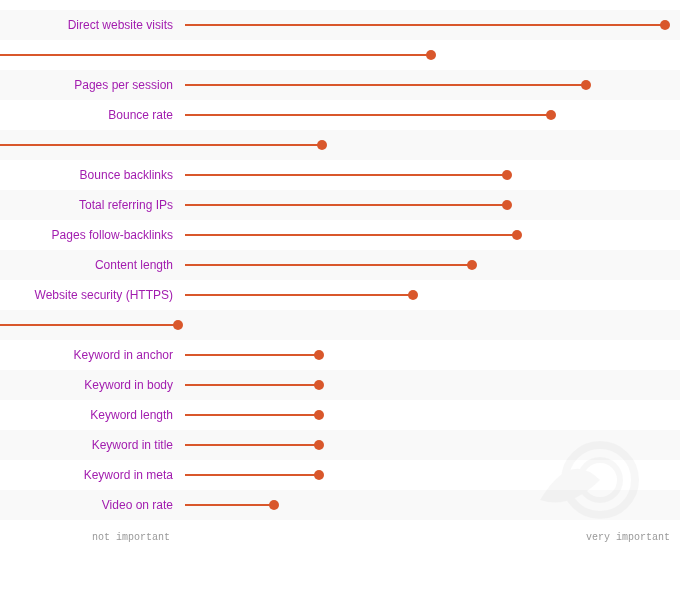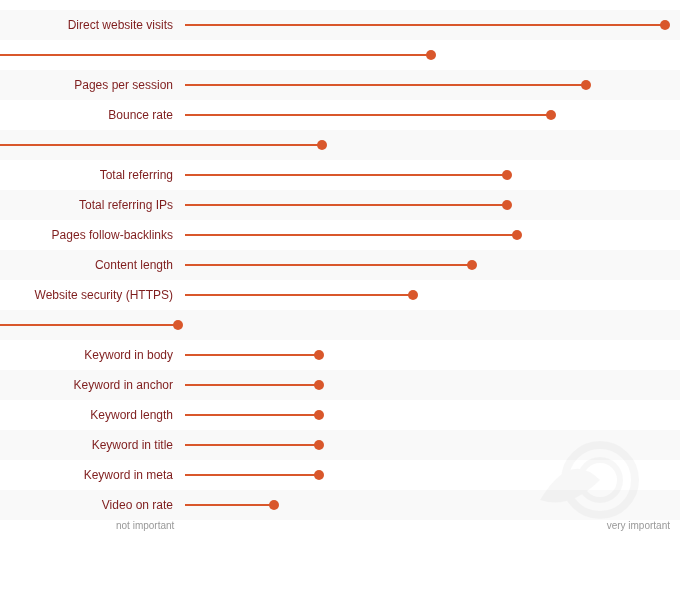--- a/index.html
+++ b/index.html
@@ -28,21 +28,21 @@
     }
     .chart-row:nth-child(even) {
       background: #ffffff;
     }
     .row-label {
       width: 185px;
       min-width: 185px;
       text-align: right;
       padding-right: 12px;
       font-size: 12px;
-      color: #7f1d1d;
+      color: #a21caf;
       white-space: nowrap;
     }
     .row-bar-area {
       flex: 1;
       position: relative;
       height: 100%;
       display: flex;
       align-items: center;
     }
     .bar-line {
@@ -68,23 +68,24 @@
       bottom: 60px;
       right: 60px;
       opacity: 0.07;
       width: 120px;
       height: 80px;
       pointer-events: none;
     }
     .axis-labels {
       display: flex;
       justify-content: space-between;
-      padding-left: 116px;
+      padding-left: 92px;
       padding-right: 10px;
-      margin-top: 0;
+      margin-top: 12px;
+      font-family: Liberation Mono, monospace;
     }
     .axis-label {
       font-size: 10px;
       color: #999;
     }
   </style>
 </head>
 <body>
 
 <div class="chart-container">
@@ -116,21 +117,21 @@
           <div class="bar-dot" style="left: 366.3px;"></div>
         </div>
       </div>
       <div class="chart-row">
         <div class="row-bar-area">
           <div class="bar-line" style="width: 321.75px;"></div>
           <div class="bar-dot" style="left: 321.75px;"></div>
         </div>
       </div>
       <div class="chart-row">
-        <div class="row-label">Total referring</div>
+        <div class="row-label">Bounce backlinks</div>
         <div class="row-bar-area">
           <div class="bar-line" style="width: 321.75px;"></div>
           <div class="bar-dot" style="left: 321.75px;"></div>
         </div>
       </div>
       <div class="chart-row">
         <div class="row-label">Total referring IPs</div>
         <div class="row-bar-area">
           <div class="bar-line" style="width: 321.75px;"></div>
           <div class="bar-dot" style="left: 321.75px;"></div>
@@ -157,28 +158,28 @@
           <div class="bar-dot" style="left: 227.7px;"></div>
         </div>
       </div>
       <div class="chart-row">
         <div class="row-bar-area">
           <div class="bar-line" style="width: 178.2px;"></div>
           <div class="bar-dot" style="left: 178.2px;"></div>
         </div>
       </div>
       <div class="chart-row">
+        <div class="row-label">Keyword in anchor</div>
+        <div class="row-bar-area">
+          <div class="bar-line" style="width: 133.65px;"></div>
+          <div class="bar-dot" style="left: 133.65px;"></div>
+        </div>
+      </div>
+      <div class="chart-row">
         <div class="row-label">Keyword in body</div>
-        <div class="row-bar-area">
-          <div class="bar-line" style="width: 133.65px;"></div>
-          <div class="bar-dot" style="left: 133.65px;"></div>
-        </div>
-      </div>
-      <div class="chart-row">
-        <div class="row-label">Keyword in anchor</div>
         <div class="row-bar-area">
           <div class="bar-line" style="width: 133.65px;"></div>
           <div class="bar-dot" style="left: 133.65px;"></div>
         </div>
       </div>
       <div class="chart-row">
         <div class="row-label">Keyword length</div>
         <div class="row-bar-area">
           <div class="bar-line" style="width: 133.65px;"></div>
           <div class="bar-dot" style="left: 133.65px;"></div>

